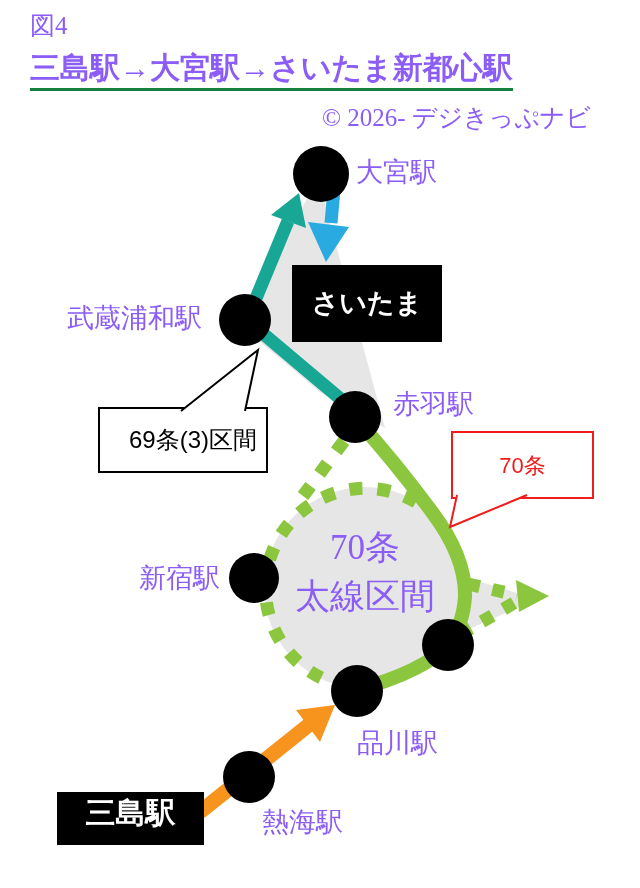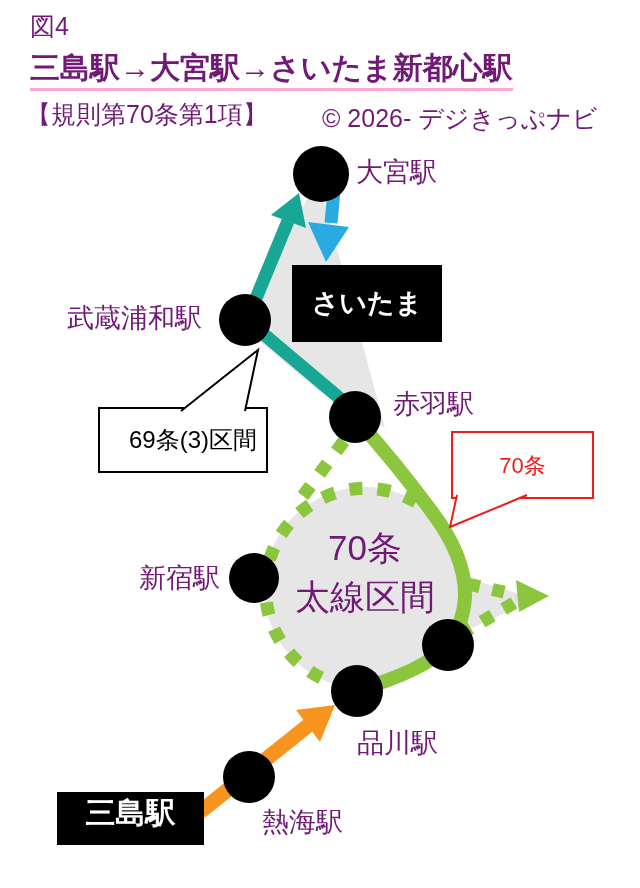--- a/index.html
+++ b/index.html
@@ -1,23 +1,23 @@
 <!DOCTYPE html>
 <html><head>
 <meta charset="utf-8">
 <style>
   html,body{margin:0;padding:0;background:#fff;}
   .canvas{
     position:relative;width:640px;height:888px;background:#ffffff;
     font-family:"Liberation Sans","DejaVu Sans",sans-serif;overflow:hidden;
   }
   svg{position:absolute;left:0;top:0;}
-  .label{position:absolute;color:#701a75;white-space:nowrap;line-height:1.15;}
+  .label{position:absolute;color:#8b5cf6;white-space:nowrap;line-height:1.15;font-family:Liberation Serif, serif;}
   .fig-number{left:30px;top:12px;font-size:25px;}
-  .title{left:30px;top:51px;font-size:30px;font-weight:bold;border-bottom:3px solid #f9a8d4;padding-bottom:2px;}
+  .title{left:30px;top:51px;font-size:30px;font-weight:bold;border-bottom:3px solid #15803d;padding-bottom:2px;}
   .rule-ref{left:26px;top:100px;font-size:25px;}
   .copyright{left:322px;top:104px;font-size:25px;}
   .station{font-size:27px;}
   .st-omiya{left:356px;top:157px;}
   .st-musashi{left:67px;top:303px;}
   .st-akabane{left:393px;top:389px;}
   .st-shinjuku{left:139px;top:563px;}
   .st-tokyo{left:452px;top:674px;}
   .st-shinagawa{left:357px;top:728px;}
   .st-atami{left:262px;top:807px;}
@@ -74,21 +74,20 @@
 
     <rect x="99" y="408" width="168" height="64" fill="#fff" stroke="#000" stroke-width="2"></rect>
     <path d="M181,411 L258,350 L245,411" fill="#fff" stroke="#000" stroke-width="2"></path>
 
     <rect x="452" y="432" width="141" height="66" fill="#fff" stroke="#f01c1c" stroke-width="2"></rect>
     <path d="M457,495 L450,527 L527,495" fill="#fff" stroke="#f01c1c" stroke-width="2"></path>
   </svg>
 
   <div class="label fig-number">図4</div>
   <div class="label title">三島駅→大宮駅→さいたま新都心駅</div>
-  <div class="label rule-ref">【規則第70条第1項】</div>
   <div class="label copyright">© 2026- デジきっぷナビ</div>
 
   <div class="label station st-omiya">大宮駅</div>
   <div class="label station st-musashi">武蔵浦和駅</div>
   <div class="label station st-akabane">赤羽駅</div>
   <div class="label station st-shinjuku">新宿駅</div>
   <div class="label station st-shinagawa">品川駅</div>
   <div class="label station st-atami">熱海駅</div>
 
   <div class="label zone-line zone-l1">70条</div>

